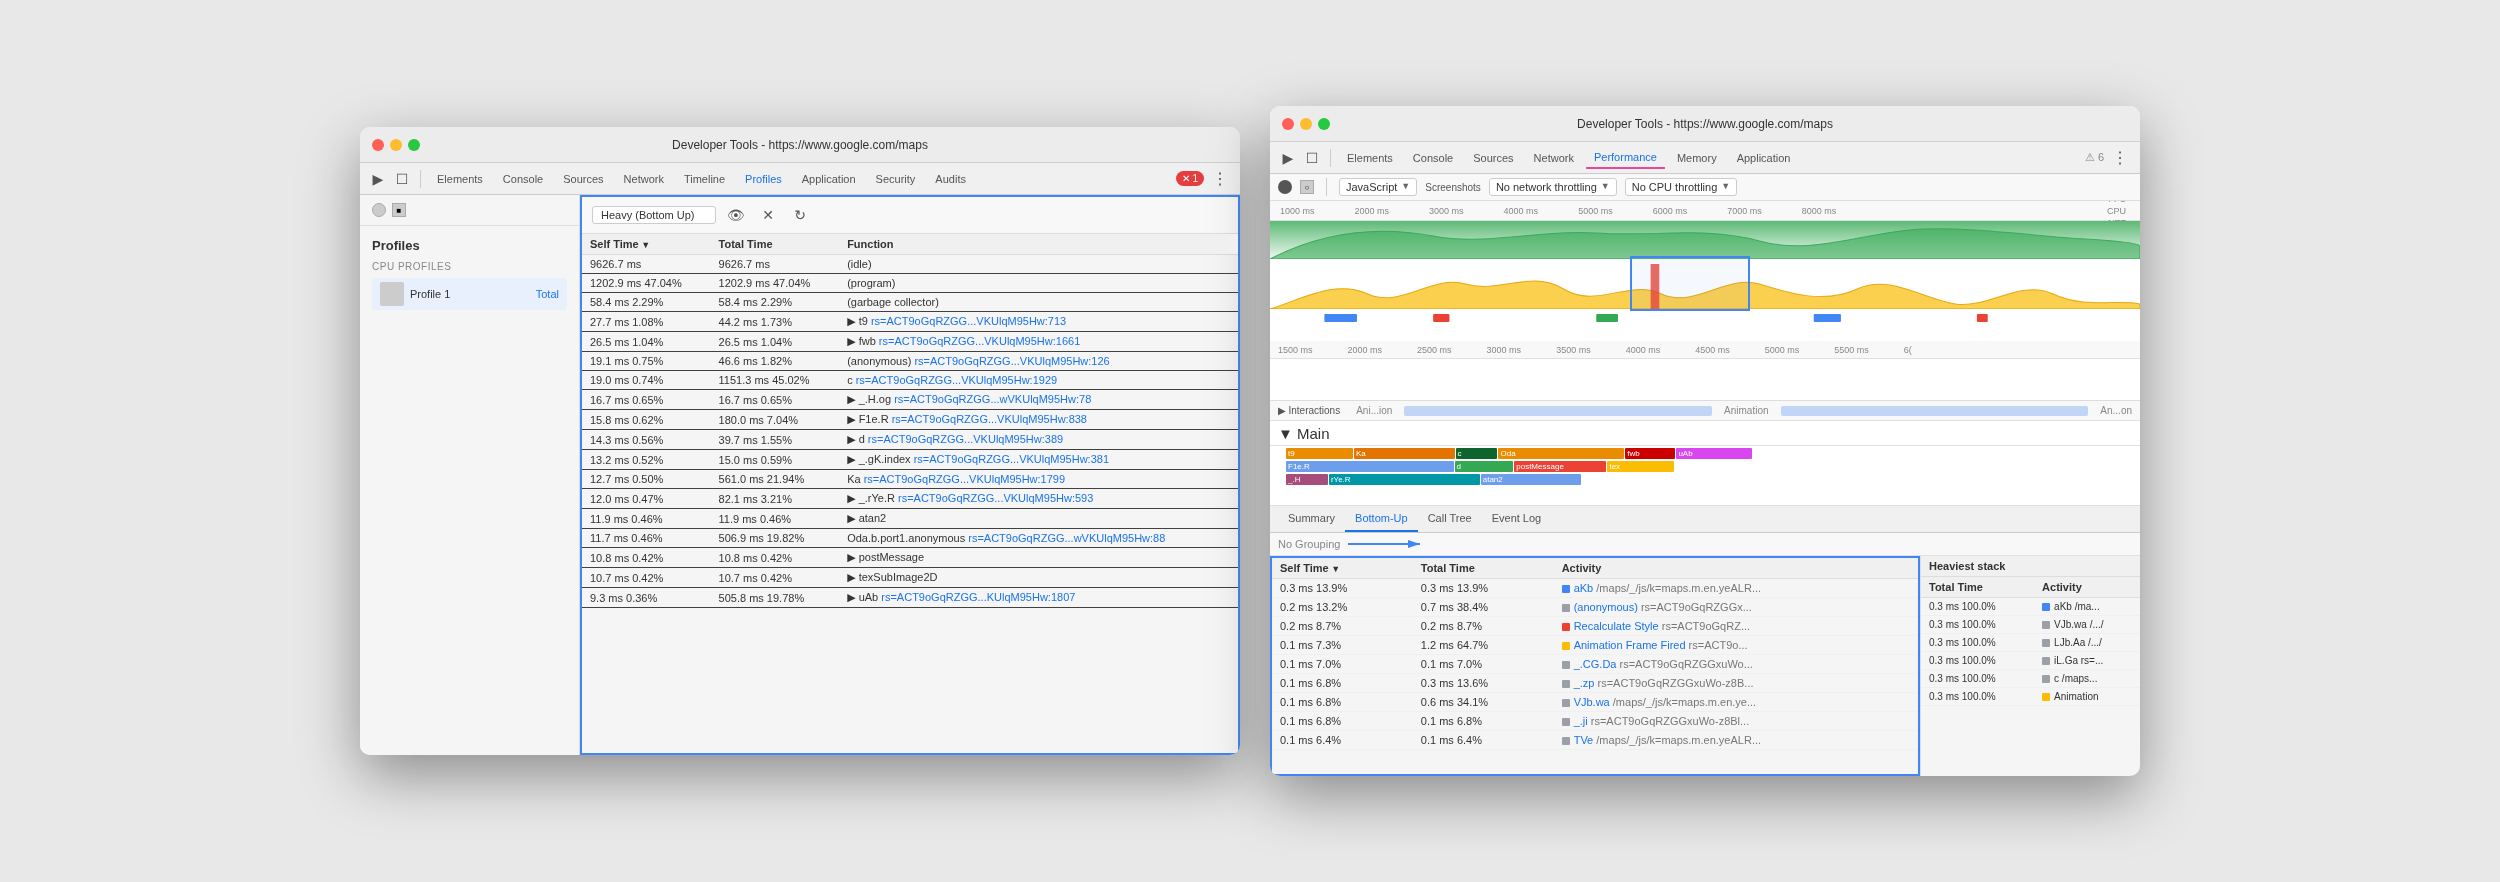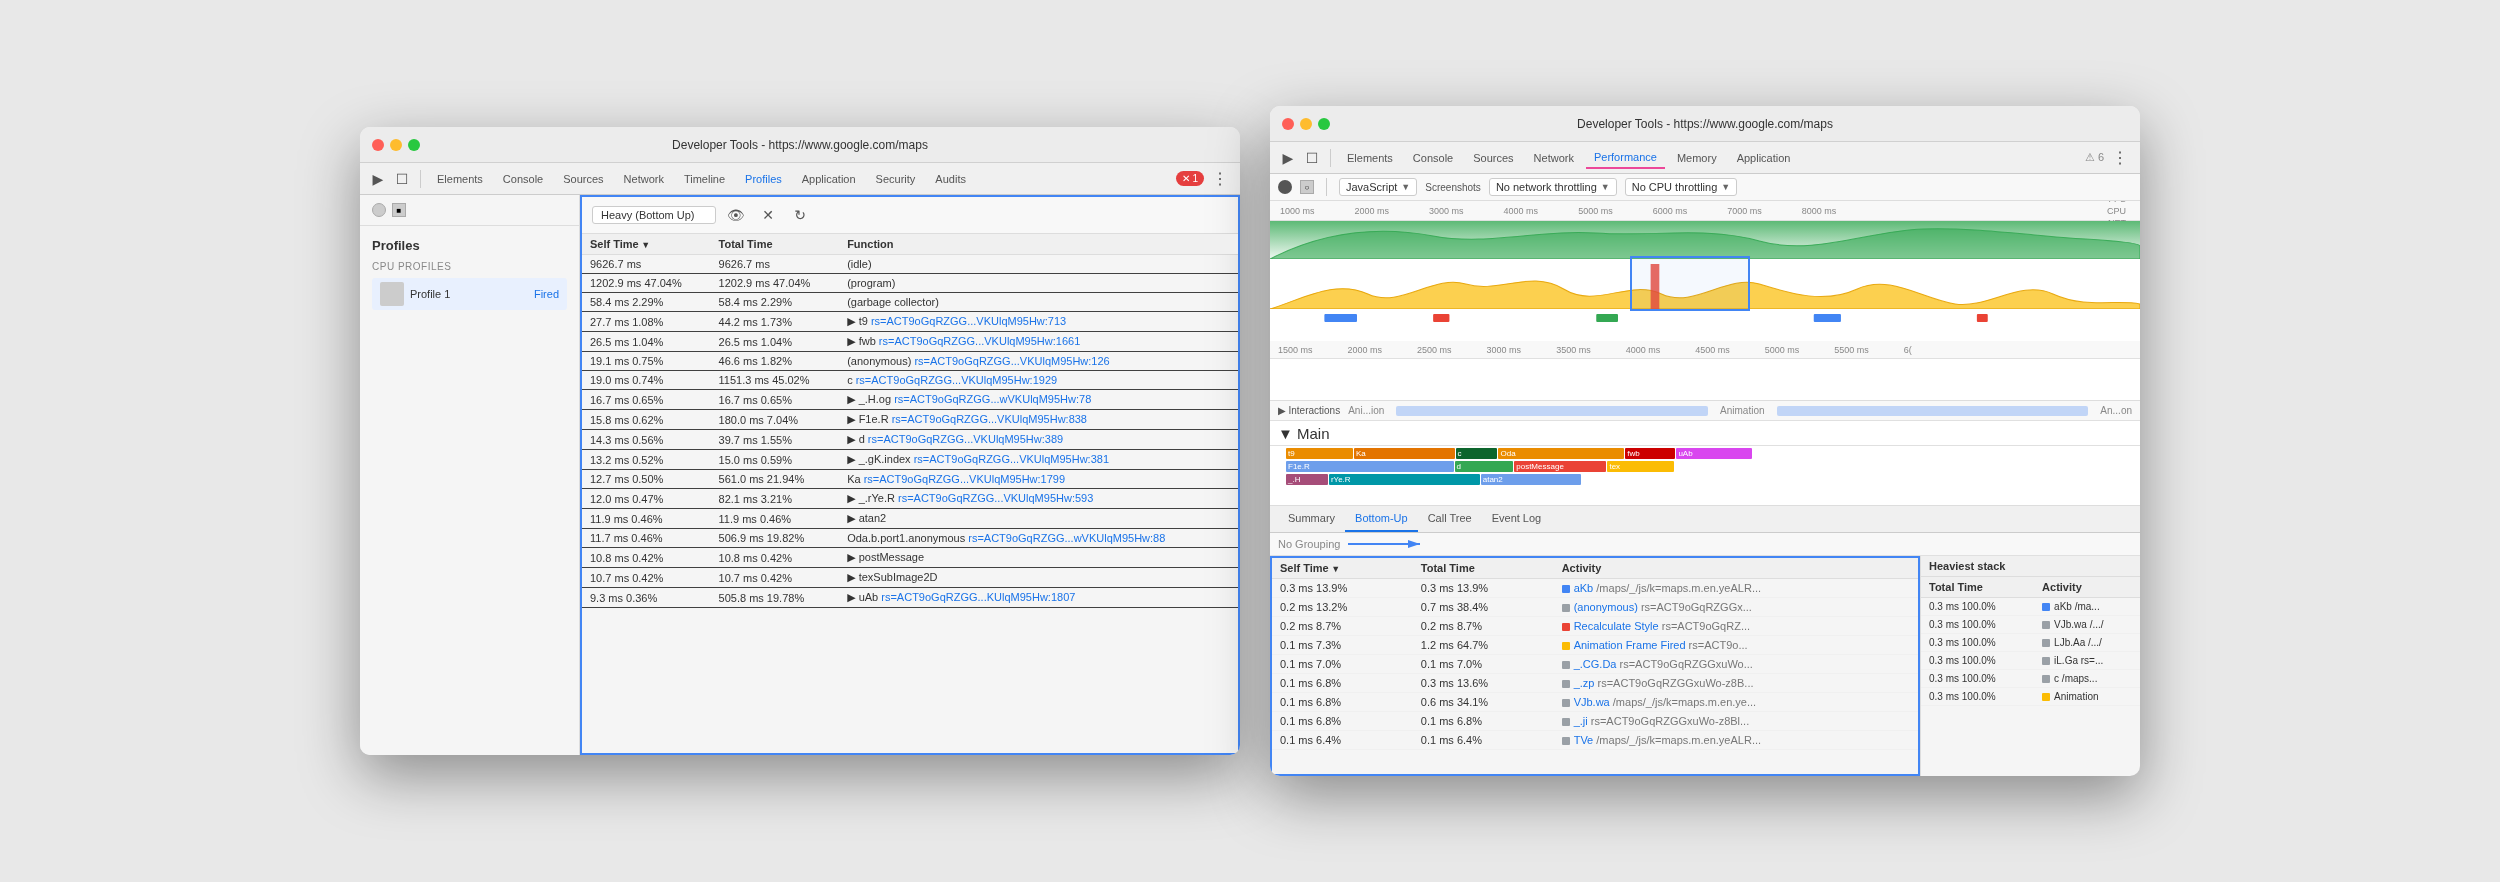--- a/index.html
+++ b/index.html
@@ -337,21 +337,21 @@
       width: 14px;
       height: 14px;
       border-radius: 50%;
       background: #555;
       border: none;
       cursor: pointer;
     }
 
     .perf-dropdown {
       display: flex;
-      align-items: center;
+      align-items: flex-start;
       gap: 4px;
       background: #fff;
       border: 1px solid #ccc;
       border-radius: 3px;
       padding: 2px 6px;
       font-size: 11px;
       cursor: pointer;
       color: #333;
     }
 
@@ -633,21 +633,21 @@
       <div class="profiles-sidebar-header">
         <div class="sidebar-record-btn"></div>
         <div class="sidebar-stop-btn">■</div>
       </div>
       <div class="profiles-title-section">
         <div class="profiles-title">Profiles</div>
         <div class="cpu-profiles-label">CPU PROFILES</div>
         <div class="profile-item">
           <div class="profile-icon"></div>
           <span class="profile-name">Profile 1</span>
-          <button class="profile-save-btn">Fired</button>
+          <button class="profile-save-btn">Total</button>
         </div>
       </div>
     </div>
 
     <div class="profiler-content blue-outline-box">
 
       <div class="profiler-toolbar">
         <select class="view-select">
           <option>Heavy (Bottom Up)</option>
         </select>
@@ -866,21 +866,21 @@
       <span style="font-size:9px;color:#888;">3500 ms</span>
       <span style="font-size:9px;color:#888;">4000 ms</span>
       <span style="font-size:9px;color:#888;">4500 ms</span>
       <span style="font-size:9px;color:#888;">5000 ms</span>
       <span style="font-size:9px;color:#888;">5500 ms</span>
       <span style="font-size:9px;color:#888;">6(</span>
     </div>
   </div>
 
   <div class="interactions-row">
-    <span style="font-size:10px;color:#555;">▶ Interactions</span>
+    <span style="font-size:10px;color:#555;margin-right:8px;">▶ Interactions</span>
     <span style="font-size:10px;color:#888;">Ani...ion</span>
     <div style="flex:1;height:10px;background:rgba(66,133,244,0.3);border-radius:2px;margin:0 4px;"></div>
     <span style="font-size:10px;color:#888;">Animation</span>
     <div style="flex:1;height:10px;background:rgba(66,133,244,0.3);border-radius:2px;margin:0 4px;"></div>
     <span style="font-size:10px;color:#888;">An...on</span>
   </div>
 
   <div class="main-section">
     <span class="main-label">▼ Main</span>
   </div>

